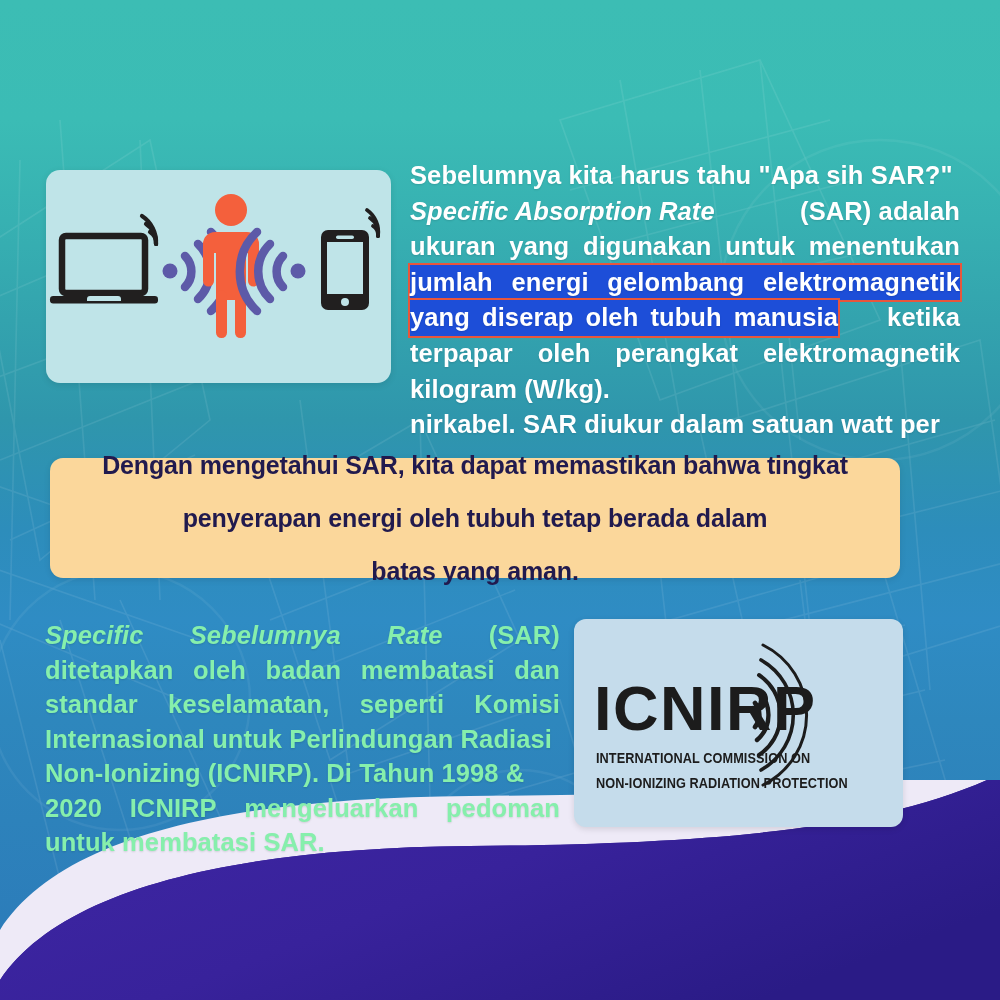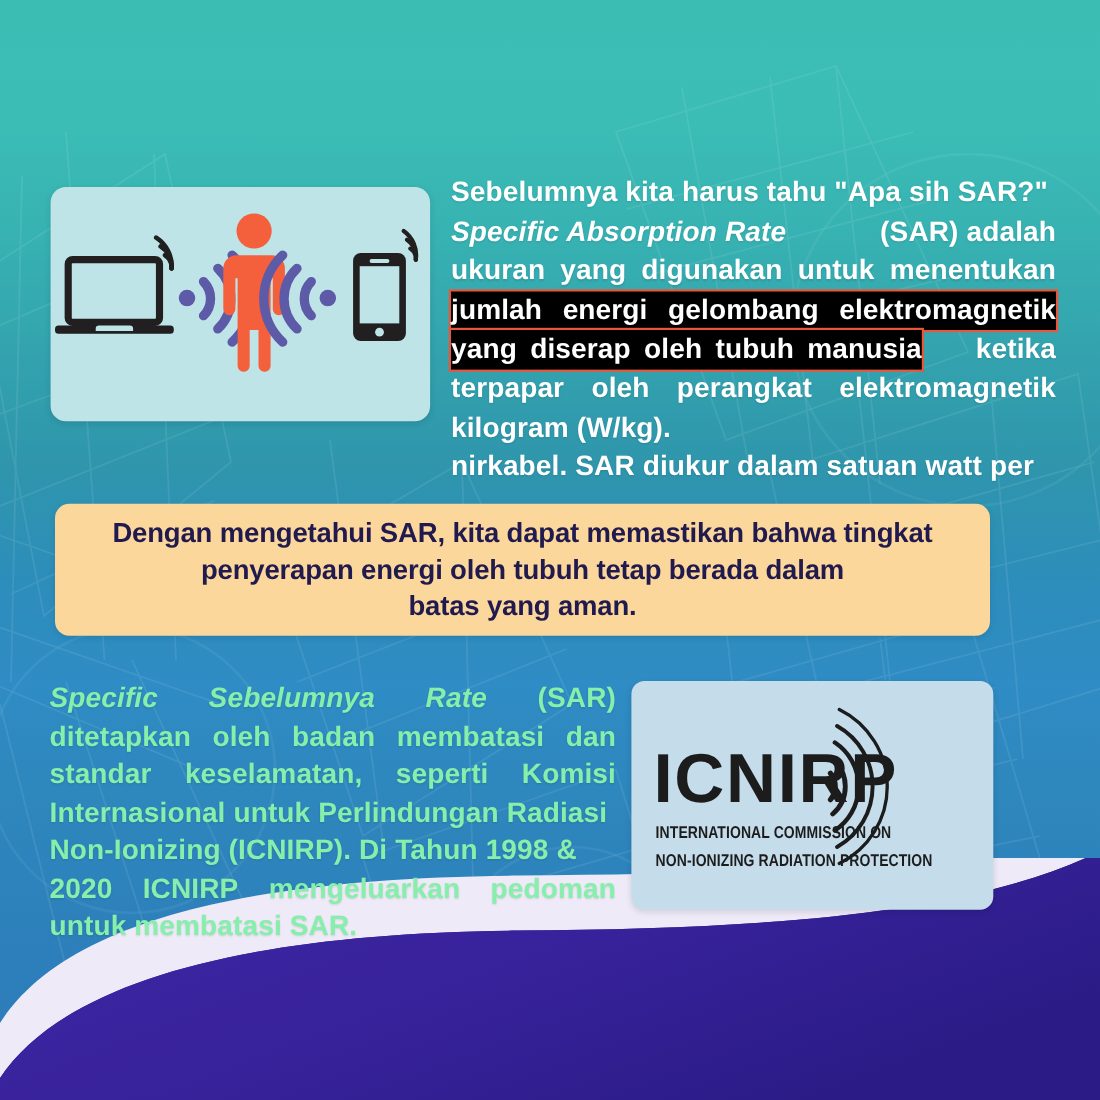--- a/index.html
+++ b/index.html
@@ -57,38 +57,39 @@
     color:#ffffff;
     font-size:25.5px;
     line-height:35.6px;
     font-weight:600;
     text-align:justify;
     letter-spacing:.1px;
     text-shadow:0 1px 2px rgba(0,0,0,.12);
   }
   .para-top .ital { font-style:italic; }
   .para-top .hl {
-    background:#000000;
+    background:#1d4ed8;
     box-shadow:0 0 0 2px #e8563c;
     color:#fff;
   }
   .para-top .line { display:block; white-space:nowrap; }
   .para-top .just {
     display:flex; justify-content:space-between; white-space:nowrap;
   }
 
   
   .callout {
     position:absolute; left:50px; top:458px;
     width:850px; height:120px;
     background:#fbd79b;
     border-radius:13px;
     display:flex; flex-direction:column;
     align-items:center; justify-content:center;
     box-shadow:0 2px 6px rgba(0,0,0,.10);
+    gap:20px;
   }
   .callout .cline {
     color:#211a4e;
     font-weight:bold;
     font-size:25px;
     line-height:33px;
     white-space:nowrap;
     letter-spacing:-.15px;
   }
 

